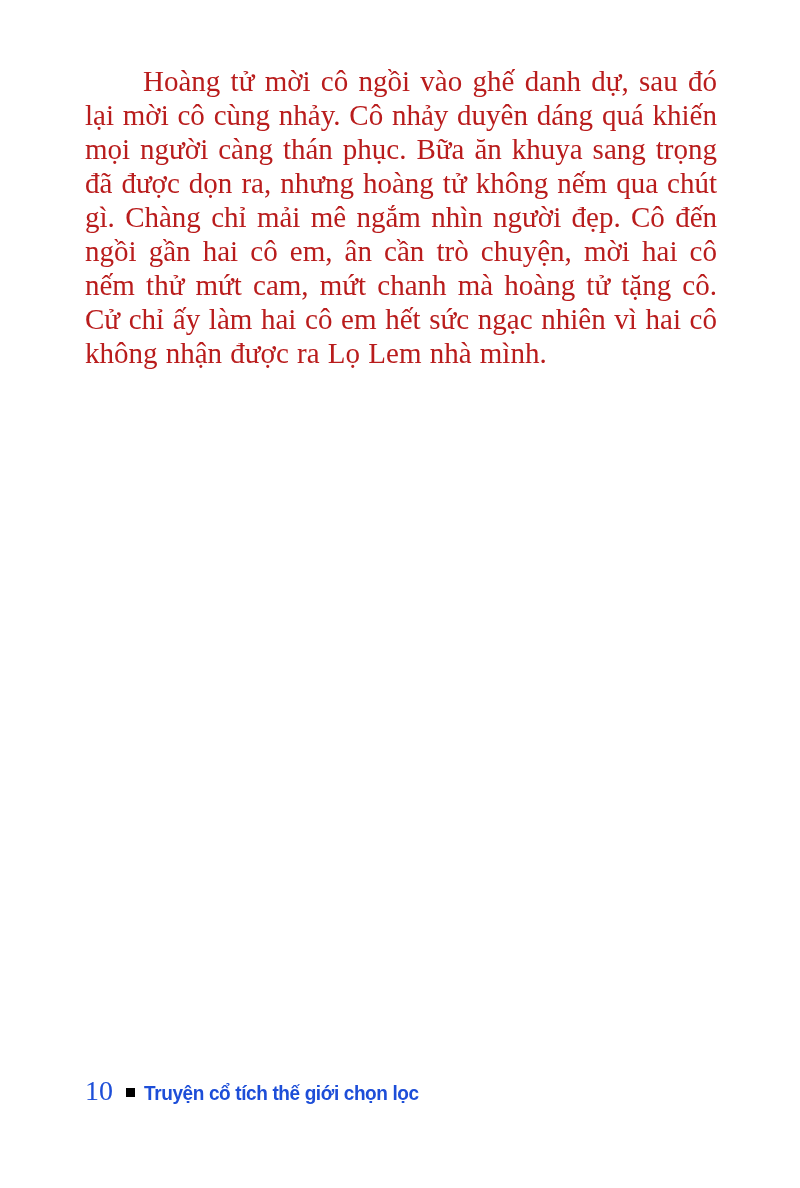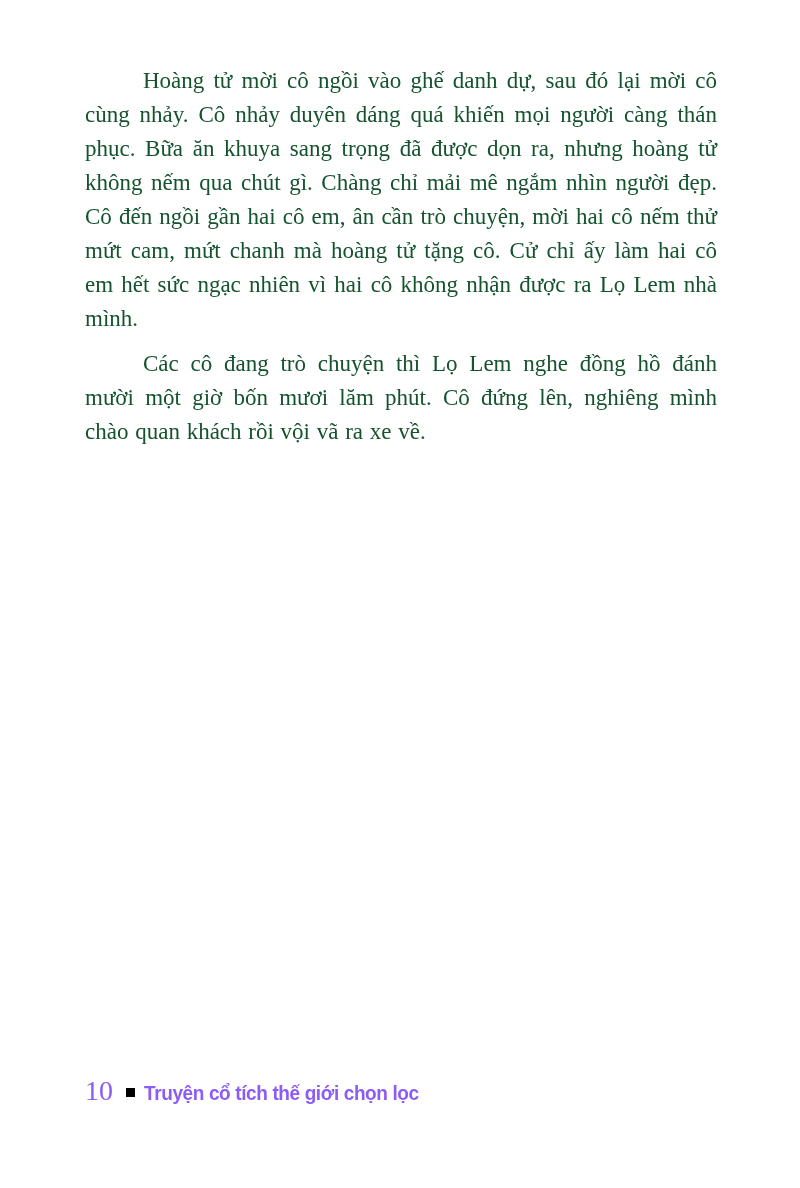--- a/index.html
+++ b/index.html
@@ -21,34 +21,34 @@
     background: #ffffff;
   }
   .text-block {
     position: absolute;
     left: 85px;
     top: 64px;
     width: 632px;
   }
   p.body-para {
     margin: 0 0 11px 0;
-    font-size: 23px;
+    font-size: 29px;
     line-height: 34px;
     text-align: justify;
     text-indent: 58px;
-    color: #14532d;
+    color: #b91c1c;
     word-spacing: 1px;
   }
   .footer {
     position: absolute;
     left: 85px;
     top: 1076px;
     display: flex;
     align-items: baseline;
-    color: #8b5cf6;
+    color: #1d4ed8;
   }
   .page-number {
     font-family: "Liberation Serif", serif;
     font-size: 28px;
     font-weight: normal;
     line-height: 30px;
   }
   .footer-bullet {
     width: 9px;
     height: 9px;
@@ -67,21 +67,20 @@
     transform-origin: left center;
   }
 </style>
 </head>
 <body>
 
 <div class="page">
 
   <div class="text-block">
     <p class="body-para">Hoàng tử mời cô ngồi vào ghế danh dự, sau đó lại mời cô cùng nhảy. Cô nhảy duyên dáng quá khiến mọi người càng thán phục. Bữa ăn khuya sang trọng đã được dọn ra, nhưng hoàng tử không nếm qua chút gì. Chàng chỉ mải mê ngắm nhìn người đẹp. Cô đến ngồi gần hai cô em, ân cần trò chuyện, mời hai cô nếm thử mứt cam, mứt chanh mà hoàng tử tặng cô. Cử chỉ ấy làm hai cô em hết sức ngạc nhiên vì hai cô không nhận được ra Lọ Lem nhà mình.</p>
-    <p class="body-para">Các cô đang trò chuyện thì Lọ Lem nghe đồng hồ đánh mười một giờ bốn mươi lăm phút. Cô đứng lên, nghiêng mình chào quan khách rồi vội vã ra xe về.</p>
   </div>
 
   <div class="footer">
     <span class="page-number">10</span>
     <span class="footer-bullet"></span>
     <span class="book-title">Truyện cổ tích thế giới chọn lọc</span>
   </div>
 
 </div>
 

